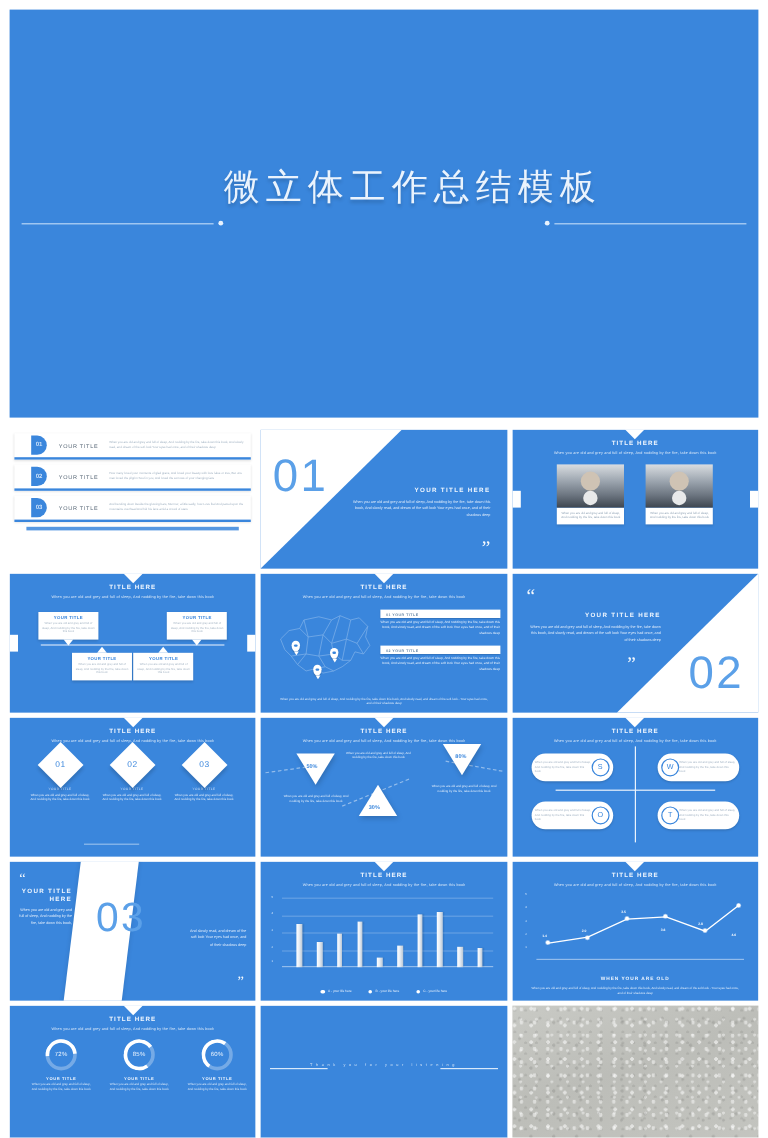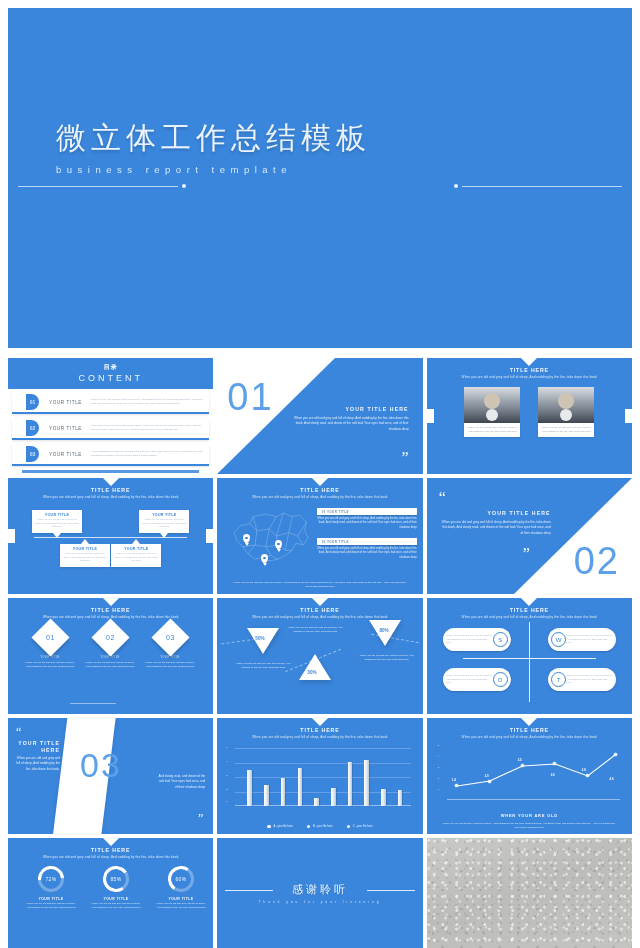--- a/index.html
+++ b/index.html
@@ -26,22 +26,22 @@
   .cover {
     position: absolute;
     left: 8px; top: 8px;
     width: 624px; height: 340px;
     background: #3a86dc;
     overflow: hidden;
   }
   .cover-center {
     position: absolute;
     left: 0; right: 0;
-    top: 113px;
-    text-align: left;
+    top: 132px;
+    text-align: center;
     padding-left: 48px;
   }
   .cover-title {
     font-size: 30px;
     letter-spacing: 5px;
     color: #eaf3fd;
     font-weight: 300;
     text-shadow: 0 2px 3px rgba(0,0,0,0.18);
     line-height: 1.15;
   }
@@ -444,31 +444,26 @@
 
 <div class="page">
 
   <div class="cover">
     <div class="cover-rule left"></div>
     <div class="cover-dot left"></div>
     <div class="cover-rule right"></div>
     <div class="cover-dot right"></div>
     <div class="cover-center">
       <div class="cover-title">微立体工作总结模板</div>
-      <div class="cover-sub">business report template</div>
     </div>
   </div>
 
   <div class="grid">
 
     <div class="slide light">
-      <div class="content-head">
-        <div class="cn">目录</div>
-        <div class="en">CONTENT</div>
-      </div>
       <div class="content-rows">
         <div class="c-row">
           <div class="c-badge">01</div>
           <div class="c-name">YOUR TITLE</div>
           <div class="c-desc">When you are old and grey and full of sleep, And nodding by the fire, take down this book, And slowly read, and dream of the soft look Your eyes had once, and of their shadows deep</div>
         </div>
         <div class="c-row">
           <div class="c-badge">02</div>
           <div class="c-name">YOUR TITLE</div>
           <div class="c-desc">How many loved your moments of glad grace, And loved your beauty with love false or true, But one man loved the pilgrim Soul in you, And loved the sorrows of your changing face</div>
@@ -773,21 +768,20 @@
         </div>
         <div class="ring-title">YOUR TITLE</div>
         <div class="ring-txt">When you are old and grey and full of sleep, And nodding by the fire, take down this book</div>
       </div>
     </div>
 
     <div class="slide">
       <div class="th-rule l"></div>
       <div class="th-rule r"></div>
       <div class="thanks-wrap">
-        <div class="thanks-cn">感谢聆听</div>
         <div class="thanks-en">Thank you for your listening</div>
       </div>
     </div>
 
     <div class="slide texture"></div>
 
   </div>
 </div>
 
 </body></html>

